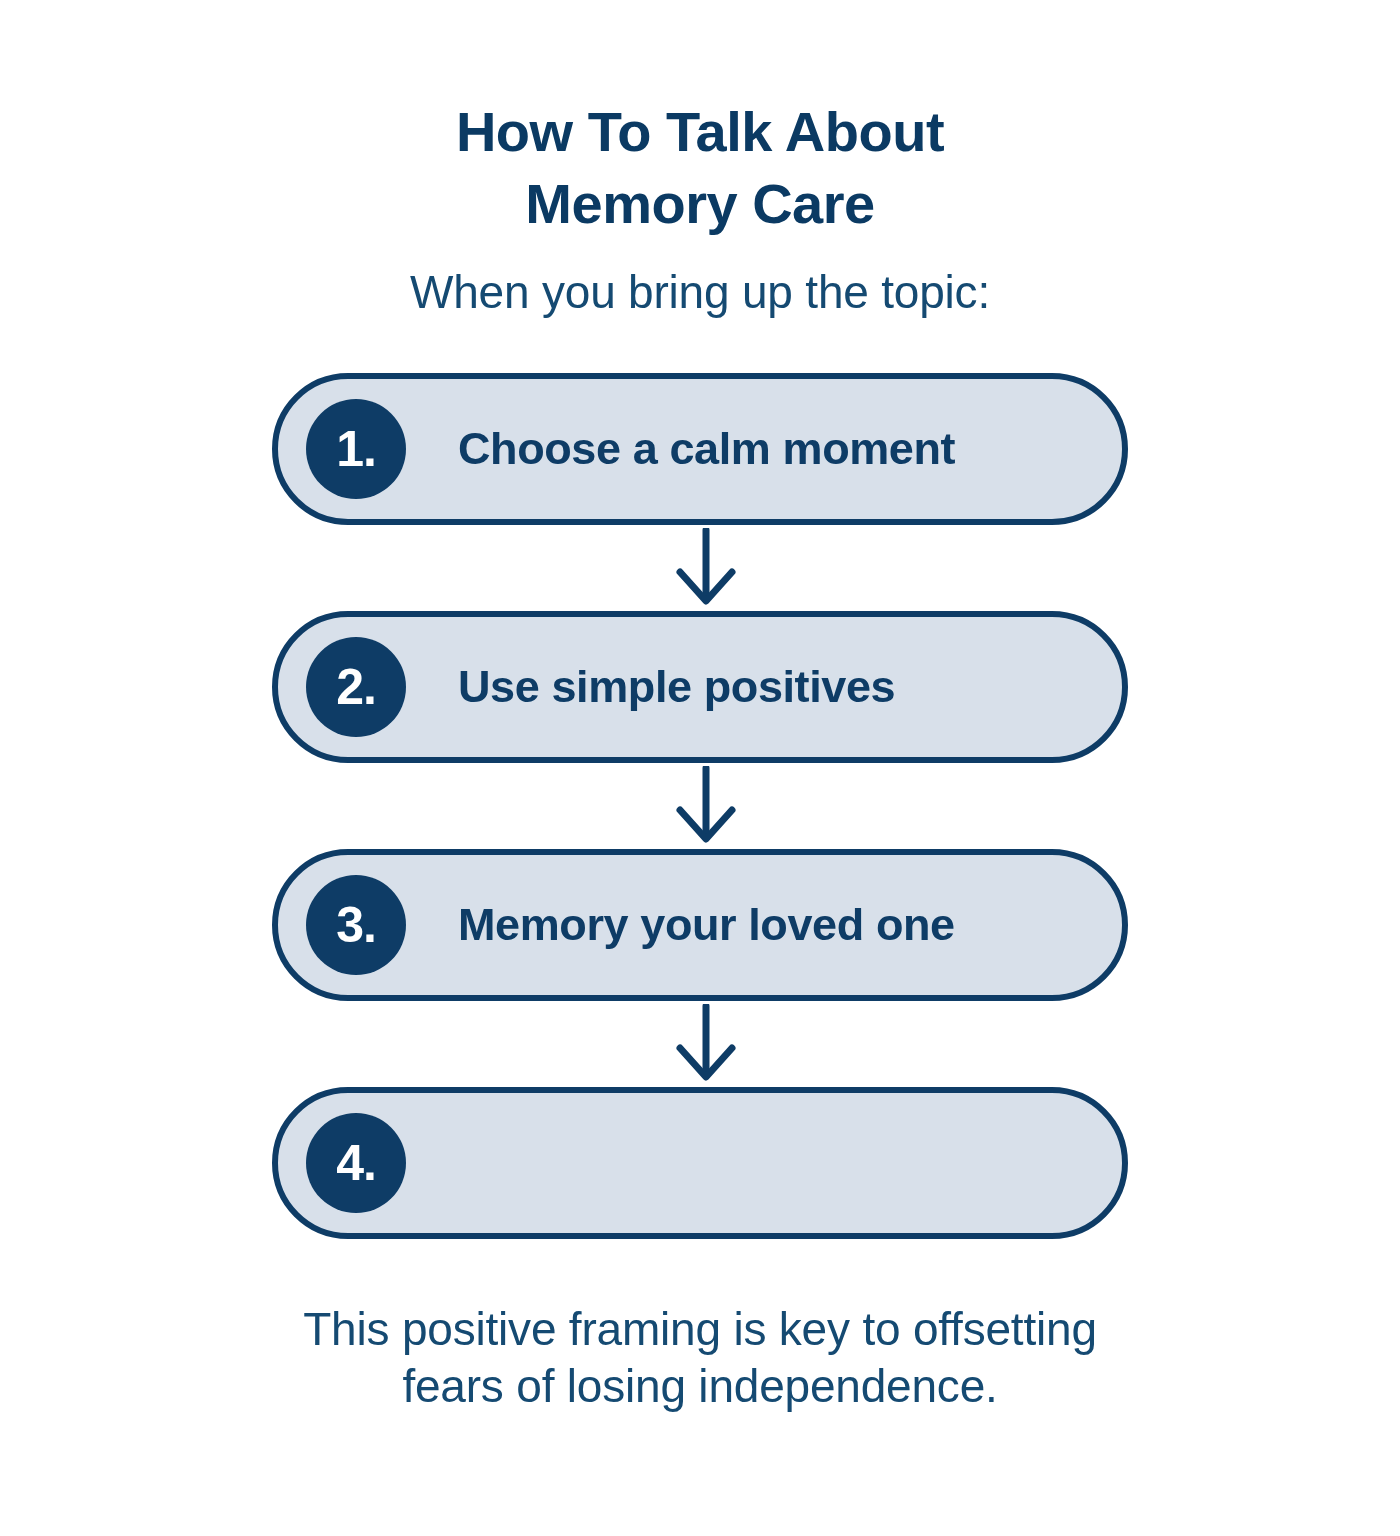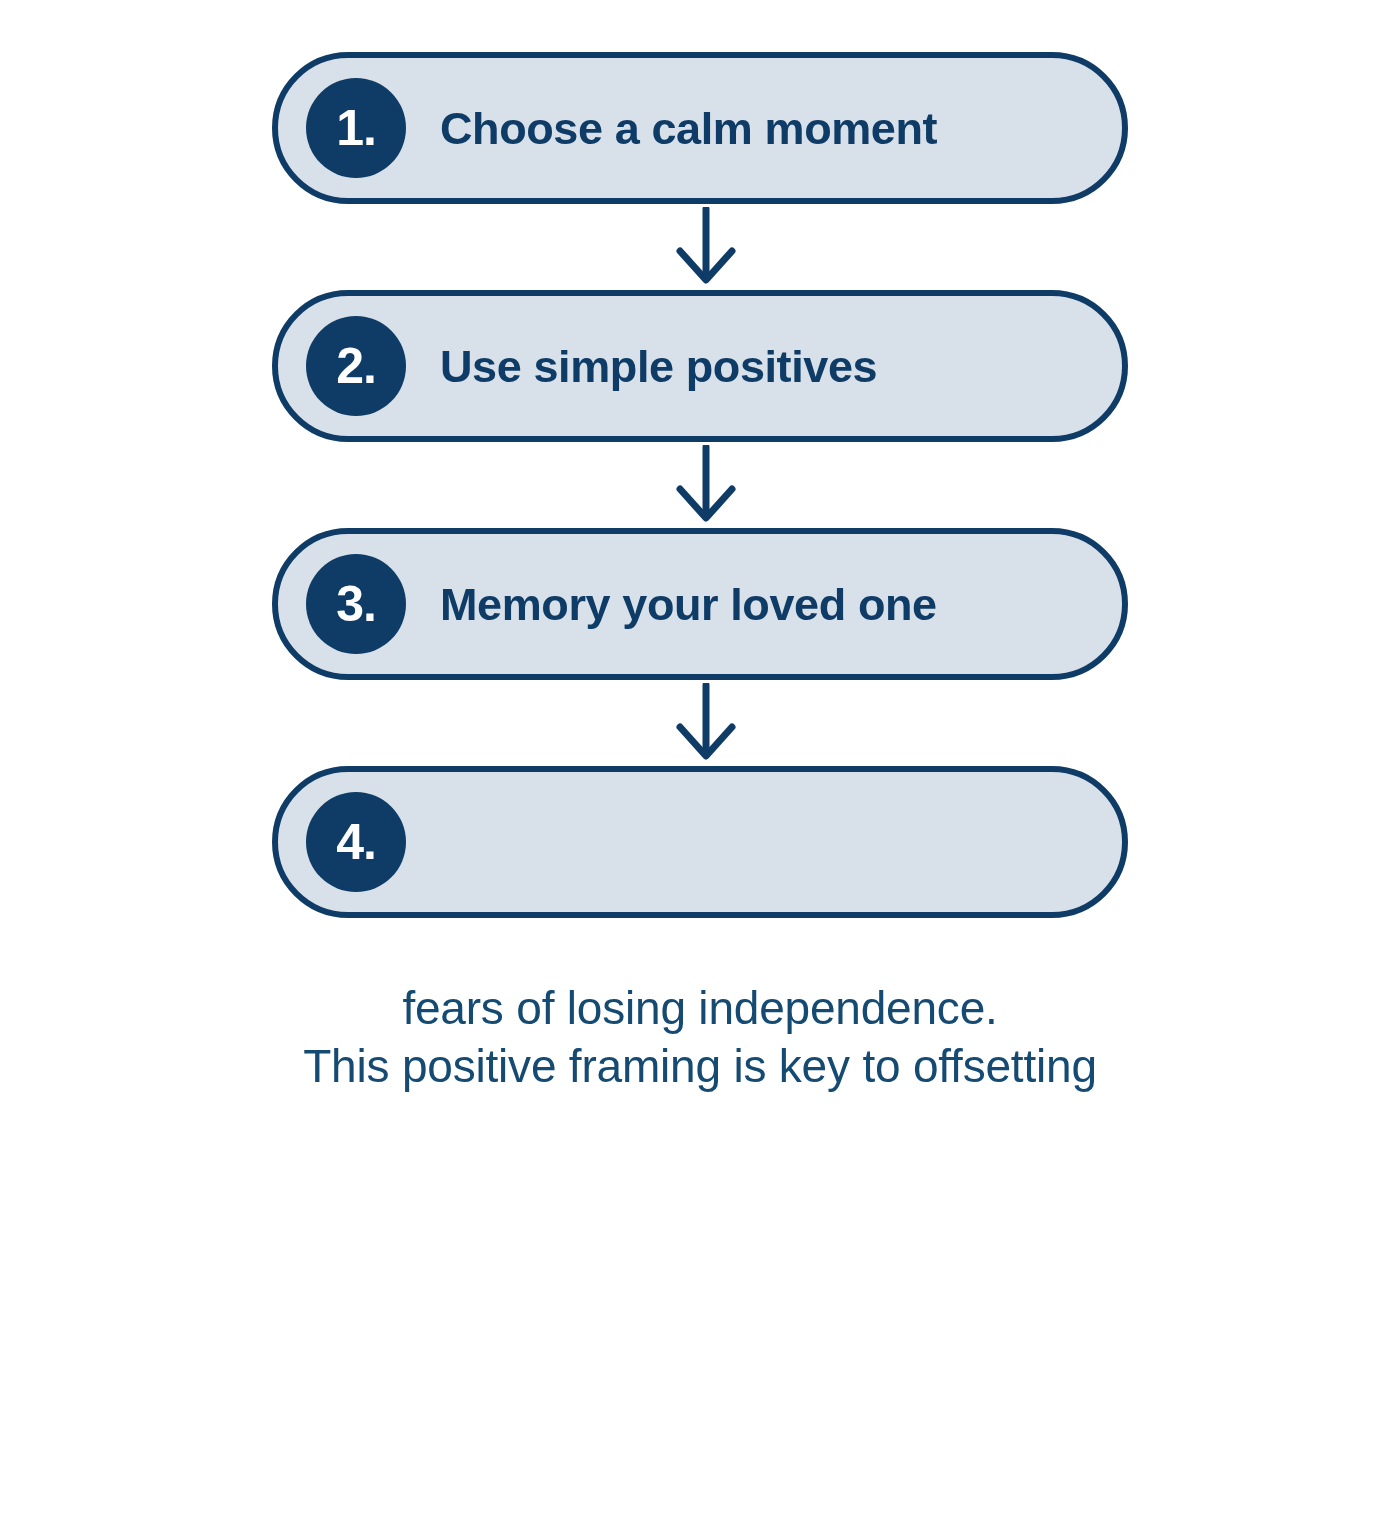--- a/index.html
+++ b/index.html
@@ -89,21 +89,21 @@
     color: #ffffff;
     display: flex;
     align-items: center;
     justify-content: center;
     font-size: 50px;
     font-weight: 700;
     letter-spacing: -1px;
   }
 
   .step-label {
-    margin-left: 34px;
+    margin-left: 52px;
     font-size: 45px;
     font-weight: 700;
     color: #0e3c66;
     letter-spacing: -0.4px;
     line-height: 1;
     white-space: nowrap;
   }
 
   
   .arrow-wrap {
@@ -132,20 +132,27 @@
   }
   .footer-line {
     display: block;
   }
 </style>
 </head>
 <body>
 
 <div class="infographic">
 
+  <div class="header-block">
+    <h1 class="title">
+      <span class="title-line">How To Talk About</span>
+      <span class="title-line">Memory Care</span>
+    </h1>
+    <p class="subtitle">When you bring up the topic:</p>
+  </div>
 
   <div class="flow">
 
     <div class="step-row">
       <div class="step-pill">
         <div class="step-badge">1.</div>
         <div class="step-label">Choose a calm moment</div>
       </div>
       <div class="arrow-wrap">
         <svg class="arrow-svg" width="74" height="80" viewBox="0 0 74 80">
@@ -183,17 +190,17 @@
 
     <div class="step-row">
       <div class="step-pill">
         <div class="step-badge">4.</div>
       </div>
     </div>
 
   </div>
 
   <div class="footer-note">
+    <span class="footer-line">This positive framing is key to offsetting</span>
     <span class="footer-line">fears of losing independence.</span>
-    <span class="footer-line">This positive framing is key to offsetting</span>
   </div>
 
 </div>
 
 </body></html>

